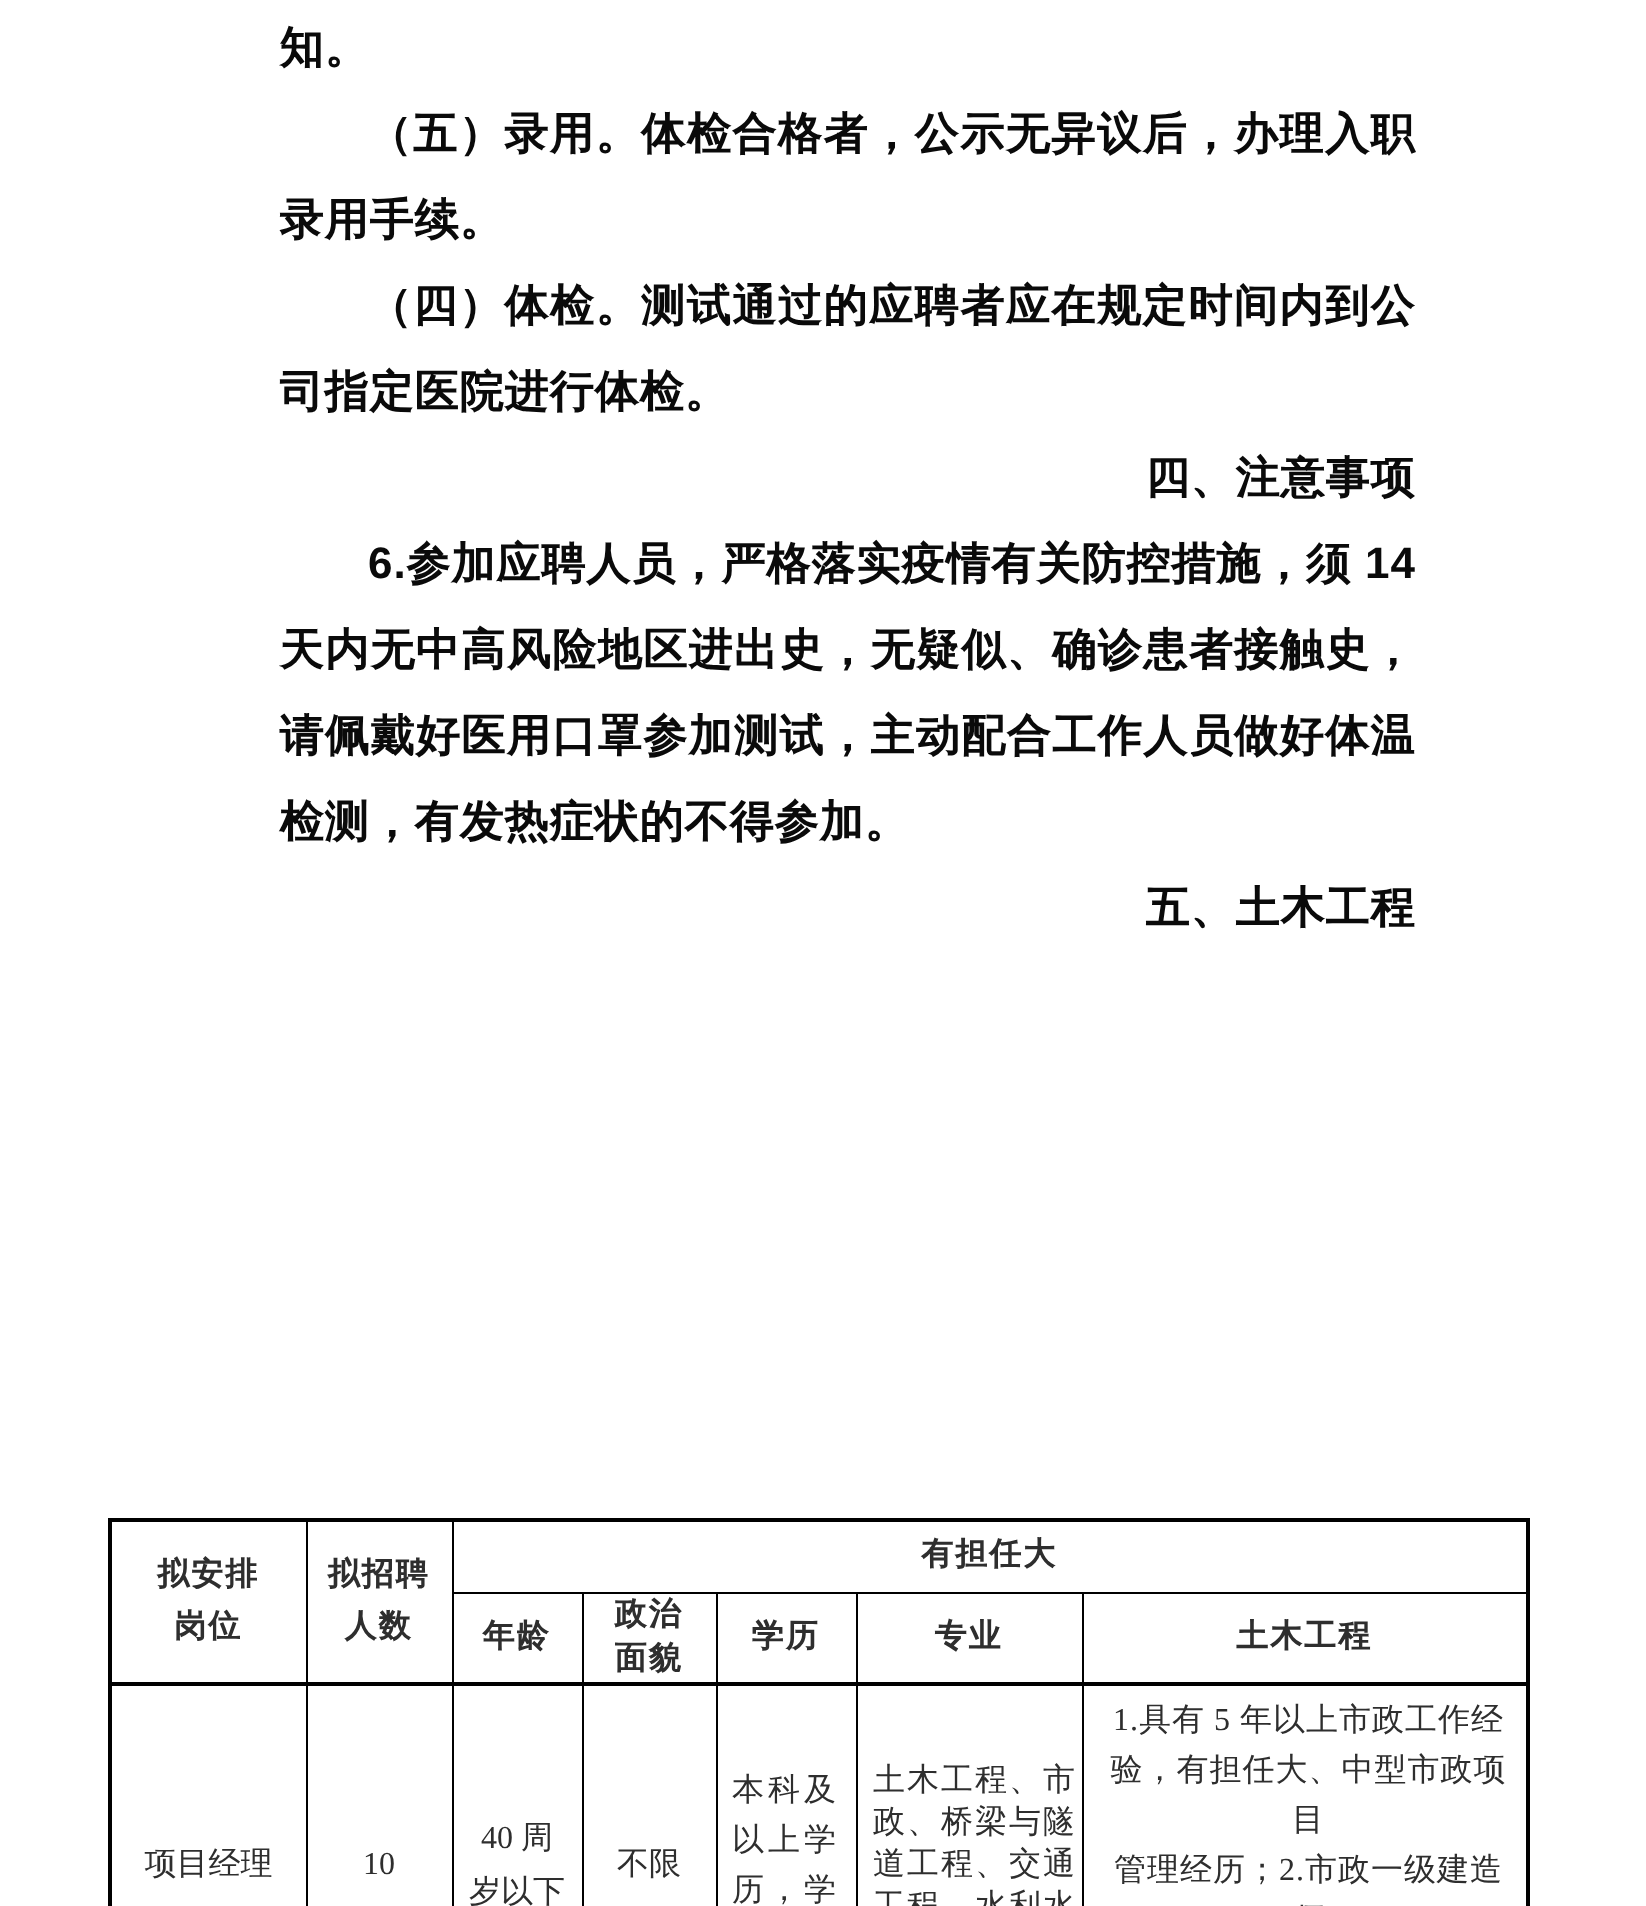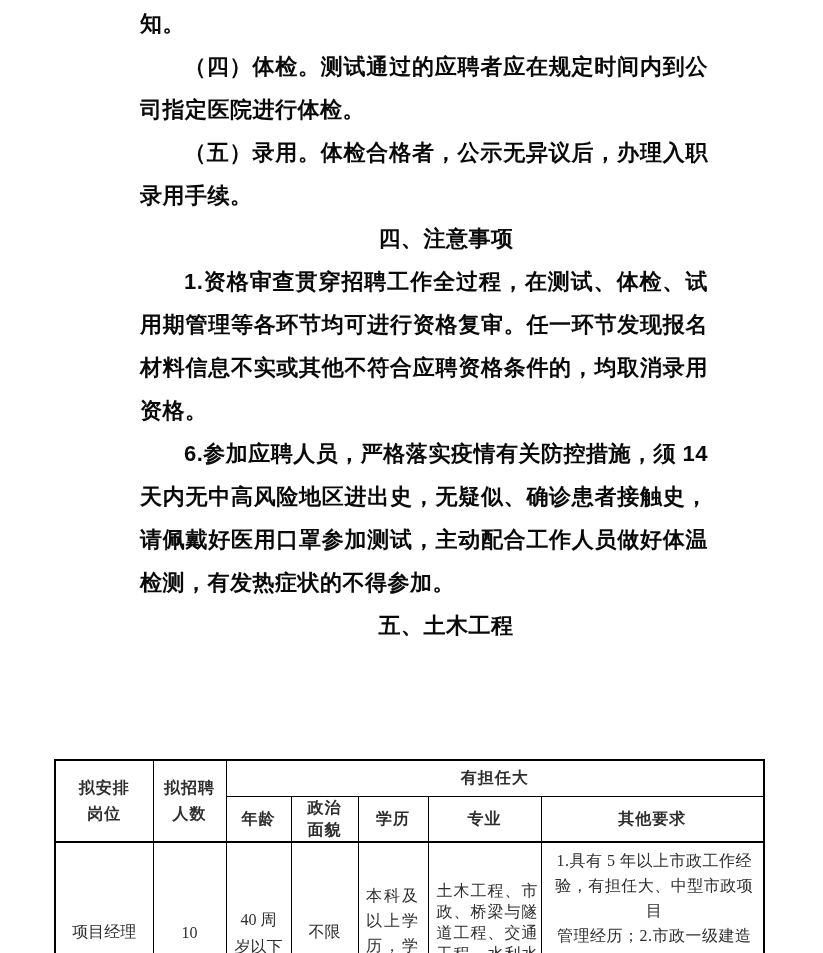--- a/index.html
+++ b/index.html
@@ -22,21 +22,21 @@
     font-family: "Liberation Sans", sans-serif;
     font-weight: 700;
     font-size: 22px;
     line-height: 43px;
     color: #0a0a0a;
     text-align: justify;
     text-indent: 44px;
     letter-spacing: 0.5px;
   }
   .textblock p.no-indent { text-indent: 0; }
-  .textblock p.heading { text-align: center; }
+  .textblock p.heading { text-align: right; }
 
   table.plan {
     position: absolute;
     left: 54px;
     top: 759px;
     width: 709px;
     table-layout: fixed;
     border-collapse: collapse;
     border: 2px solid #000;
     font-family: "Liberation Serif", serif;
@@ -81,24 +81,23 @@
     letter-spacing: 0.5px;
   }
 </style>
 </head>
 <body>
 
 <div class="page">
 
   <div class="textblock">
     <p class="no-indent">知。</p>
+    <p>（五）录用。体检合格者，公示无异议后，办理入职录用手续。</p>
     <p>（四）体检。测试通过的应聘者应在规定时间内到公司指定医院进行体检。</p>
-    <p>（五）录用。体检合格者，公示无异议后，办理入职录用手续。</p>
     <p class="heading">四、注意事项</p>
-    <p>1.资格审查贯穿招聘工作全过程，在测试、体检、试用期管理等各环节均可进行资格复审。任一环节发现报名材料信息不实或其他不符合应聘资格条件的，均取消录用资格。</p>
     <p>6.参加应聘人员，严格落实疫情有关防控措施，须 14 天内无中高风险地区进出史，无疑似、确诊患者接触史，请佩戴好医用口罩参加测试，主动配合工作人员做好体温检测，有发热症状的不得参加。</p>
     <p class="heading">五、土木工程</p>
   </div>
 
   <table class="plan">
     <colgroup>
       <col style="width:98px">
       <col style="width:73px">
       <col style="width:65px">
       <col style="width:67px">
@@ -113,21 +112,21 @@
         <td class="hcell" rowspan="2">拟招聘
 人数</td>
         <td class="hcell" colspan="5">有担任大</td>
       </tr>
       <tr class="hrow2">
         <td class="hcell hcell-sub">年龄</td>
         <td class="hcell hcell-sub">政治
 面貌</td>
         <td class="hcell hcell-sub">学历</td>
         <td class="hcell hcell-sub">专业</td>
-        <td class="hcell hcell-sub">其他要求</td>
+        <td class="hcell hcell-sub">土木工程</td>
       </tr>
       <tr class="drow">
         <td class="cell-position">项目经理</td>
         <td class="cell-headcount">10</td>
         <td class="cell-age">40 周
 岁以下</td>
         <td class="cell-political">不限</td>
         <td class="cell-edu">本科及
 以上学
 历，学

